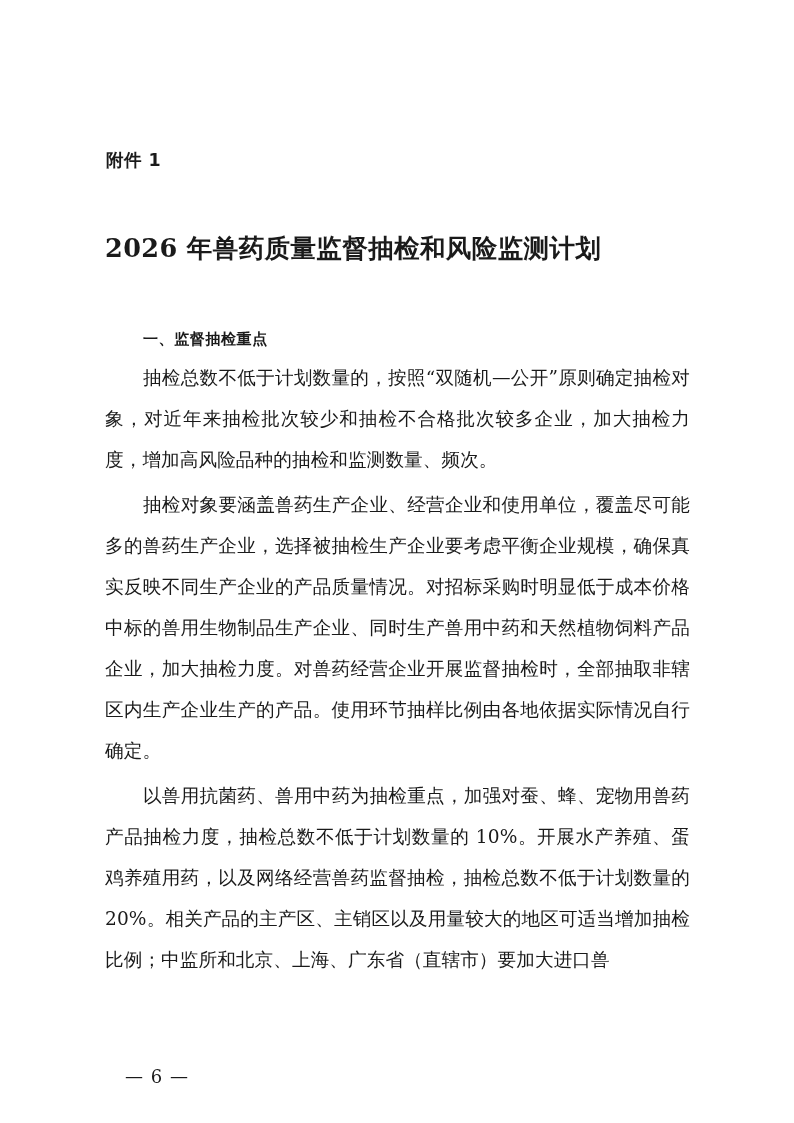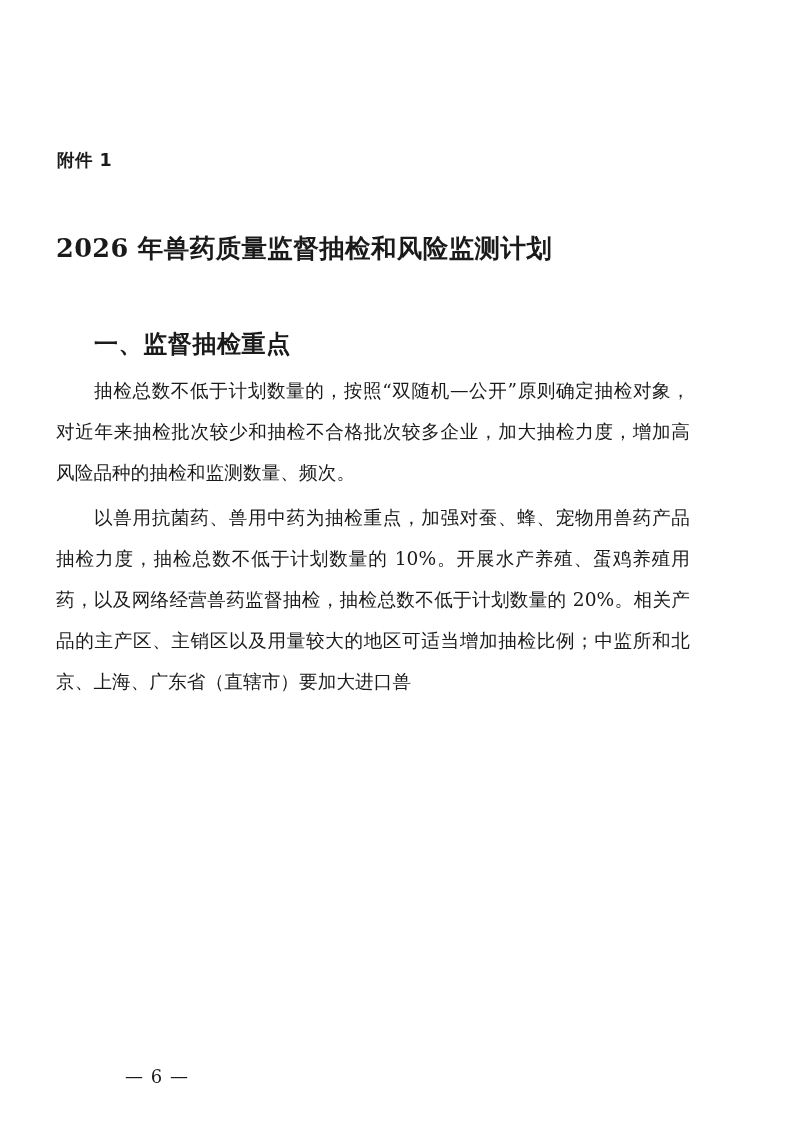--- a/index.html
+++ b/index.html
@@ -13,43 +13,43 @@
     font-family: "DejaVu Serif", "Liberation Serif", serif;
     color: #1a1a1a;
     position: relative;
     overflow: hidden;
   }
   .page {
     position: relative;
     width: 794px;
     height: 1123px;
     box-sizing: border-box;
-    padding: 148px 104px 0 56px;
+    padding: 148px 104px 0 105px;
   }
   .attachment-label {
     font-family: "DejaVu Sans", "Liberation Sans", sans-serif;
     font-weight: bold;
     font-size: 17.5px;
     letter-spacing: 0.5px;
     margin: 0 0 0 1px;
     line-height: 1.4;
   }
   .doc-title {
     font-family: "DejaVu Serif", "Liberation Serif", serif;
     font-weight: bold;
     font-size: 25.5px;
     text-align: left;
     margin: 58px 0 0 0;
     letter-spacing: 0.4px;
     line-height: 1.4;
   }
   .section-heading {
-    font-family: Liberation Mono, monospace;
+    font-family: Liberation Sans, sans-serif;
     font-weight: bold;
-    font-size: 24px;
+    font-size: 15px;
     margin: 62px 0 0 0;
     text-indent: 38px;
     letter-spacing: 0.6px;
     line-height: 1.5;
   }
   p.body-text {
     font-size: 18.6px;
     line-height: 41px;
     margin: 4px 0 0 0;
     text-indent: 38px;
@@ -81,20 +81,21 @@
 <div class="page">
 
   <div class="attachment-label">附件 1</div>
 
   <h1 class="doc-title">2026 年兽药质量监督抽检和风险监测计划</h1>
 
   <h2 class="section-heading">一、监督抽检重点</h2>
 
   <p class="body-text">抽检总数不低于计划数量的，按照“双随机—公开”原则确定抽检对象，对近年来抽检批次较少和抽检不合格批次较多企业，加大抽检力度，增加高风险品种的抽检和监测数量、频次。</p>
 
+  <p class="body-text">抽检对象要涵盖兽药生产企业、经营企业和使用单位，覆盖尽可能多的兽药生产企业，选择被抽检生产企业要考虑平衡企业规模，确保真实反映不同生产企业的产品质量情况。对招标采购时明显低于成本价格中标的兽用生物制品生产企业、同时生产兽用中药和天然植物饲料产品企业，加大抽检力度。对兽药经营企业开展监督抽检时，全部抽取非辖区内生产企业生产的产品。使用环节抽样比例由各地依据实际情况自行确定。</p>
 
   <p class="body-text">以兽用抗菌药、兽用中药为抽检重点，加强对蚕、蜂、宠物用兽药产品抽检力度，抽检总数不低于计划数量的 10%。开展水产养殖、蛋鸡养殖用药，以及网络经营兽药监督抽检，抽检总数不低于计划数量的 20%。相关产品的主产区、主销区以及用量较大的地区可适当增加抽检比例；中监所和北京、上海、广东省（直辖市）要加大进口兽</p>
 
   <div class="page-number">
     <span class="pn-inner">— 6 —</span>
   </div>
 
 </div>
 
 </body></html>

